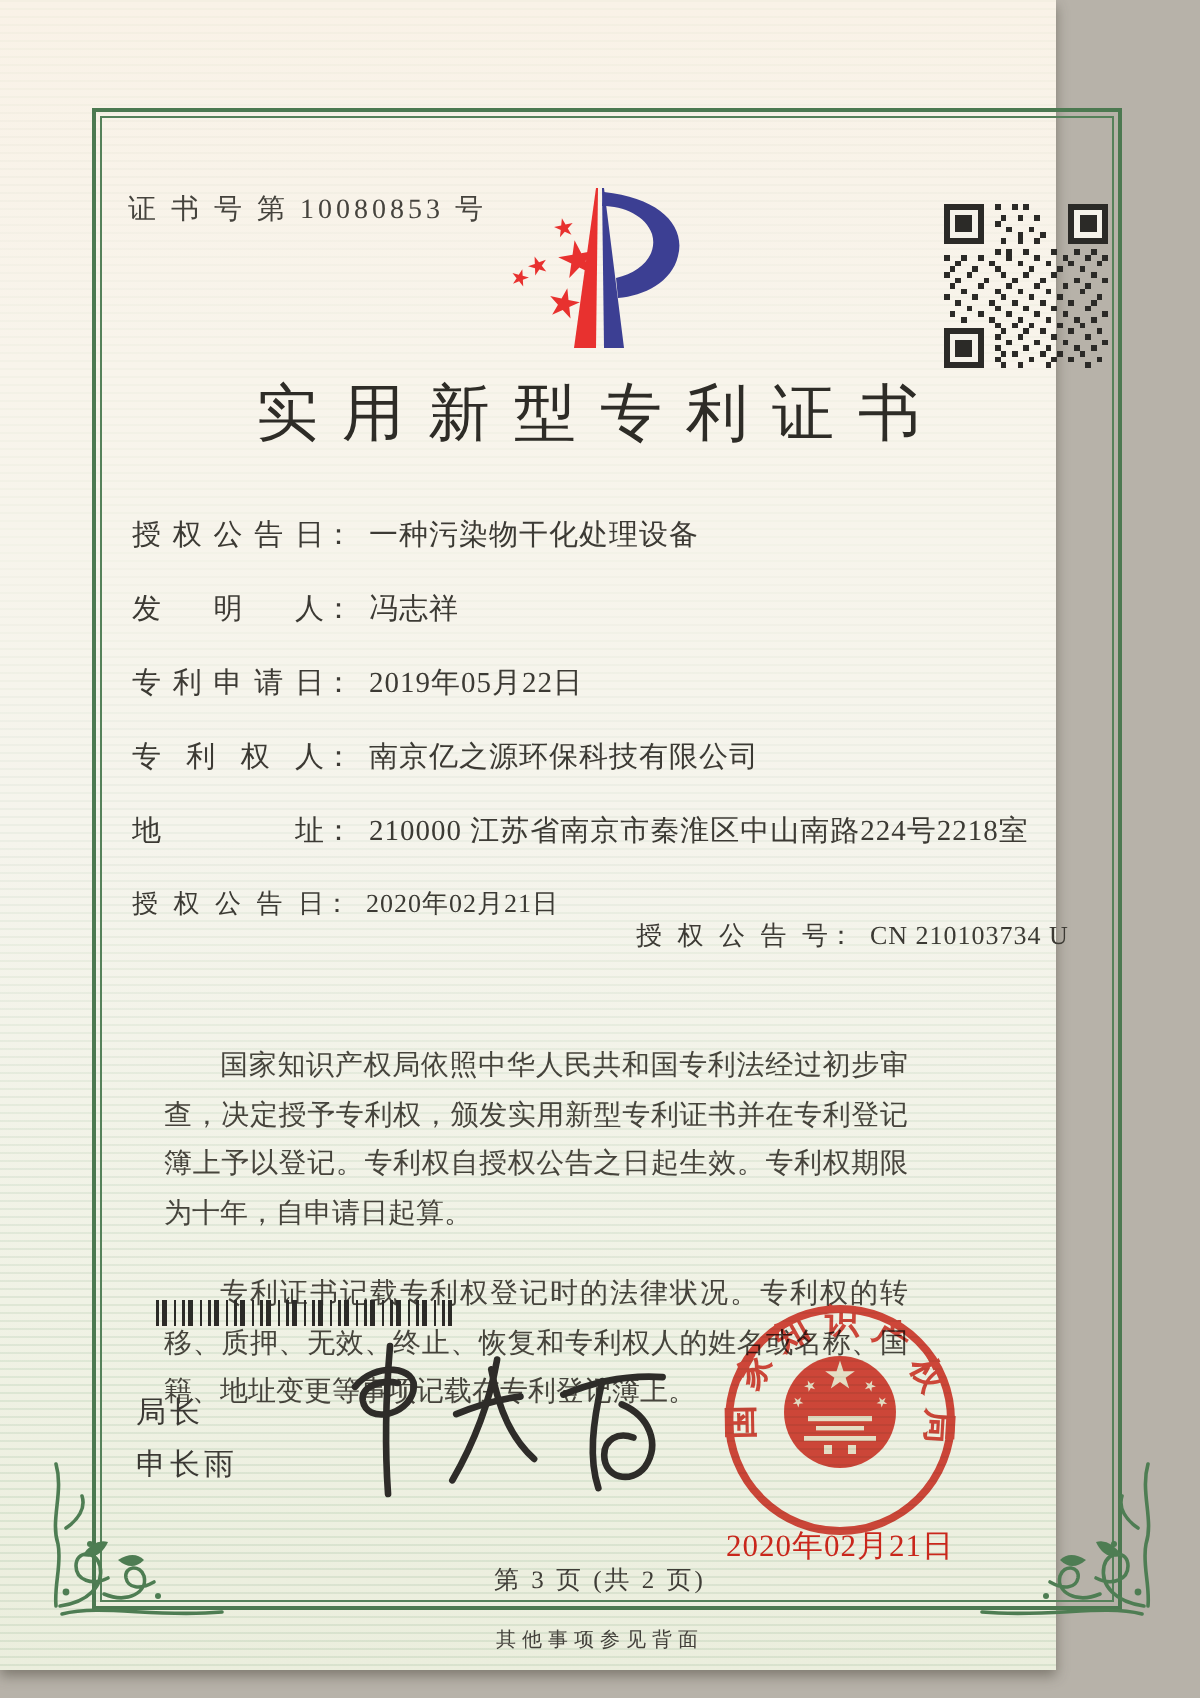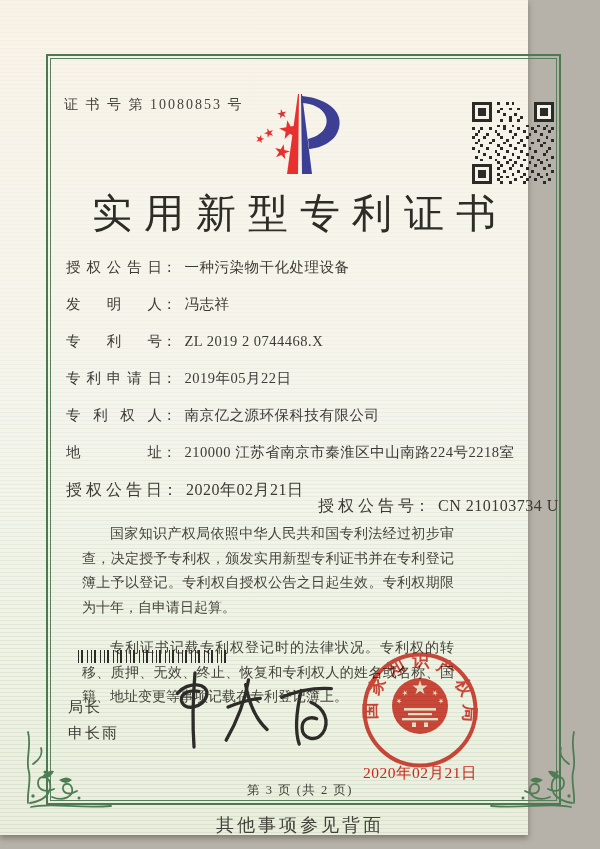--- a/index.html
+++ b/index.html
@@ -27,31 +27,31 @@
     content:"";position:absolute;inset:2px;border:1px solid #55815a;
   }
   .cert-number{
     position:absolute;left:64px;top:96px;
     font-size:14px;letter-spacing:2px;color:#45433d;
   }
   .logo{position:absolute;left:236px;top:84px;width:128px;height:100px;}
   .qr{position:absolute;left:472px;top:102px;width:82px;height:82px;}
   .title{
     position:absolute;left:0;top:186px;width:600px;text-align:center;
-    font-size:40px;letter-spacing:12px;color:#2e2c27;font-weight:500;white-space:nowrap;
+    font-size:31px;letter-spacing:12px;color:#2e2c27;font-weight:500;white-space:nowrap;
   }
   .fields{position:absolute;left:66px;top:258px;right:56px;color:#3c3a34;}
   .row{height:37px;font-size:14.5px;white-space:nowrap;}
   .lab{
     display:inline-block;width:96px;vertical-align:top;
     text-align:justify;text-align-last:justify;-moz-text-align-last:justify;
   }
   .colon{display:inline-block;margin-right:8px;}
   .val{letter-spacing:.5px;}
-  .grant-row{position:relative;height:37px;font-size:16px;white-space:nowrap;}
+  .grant-row{position:relative;height:37px;font-size:13px;white-space:nowrap;}
   .grant-pair2{position:absolute;left:252px;top:0;margin-top:16px;}
   .paras{
     position:absolute;left:66px;top:506px;right:58px;
     font-size:14px;line-height:24.5px;text-align:justify;color:#46443c;
   }
   .paras p{margin:16px;text-indent:2em;}
   .barcode{
     position:absolute;left:78px;top:650px;width:148px;height:13px;
     background:
       repeating-linear-gradient(90deg,#2c2b28 0 1.5px,transparent 1.5px 3px,#2c2b28 3px 5.5px,transparent 5.5px 9px,#2c2b28 9px 10px,transparent 10px 13px);
@@ -69,21 +69,21 @@
   }
   .ornament{position:absolute;width:95px;height:85px;}
   .orn-left{left:21px;top:728px;}
   .orn-right{left:486px;top:728px;transform:scaleX(-1);}
   .page-note{
     position:absolute;left:0;top:782px;width:600px;text-align:center;
     font-size:12.5px;letter-spacing:1.5px;color:#3f3d37;
   }
   .back-note{
     position:absolute;left:0;top:813px;width:600px;text-align:center;
-    font-size:18px;letter-spacing:3px;color:#42403a;
+    font-size:10px;letter-spacing:3px;color:#42403a;
   }
   .defs-hidden{position:absolute;width:0;height:0;overflow:hidden;}
 </style>
 </head>
 <body>
 
 <svg class="defs-hidden" aria-hidden="true">
   <defs>
     <polygon id="star" points="0,-10 2.23,-3.07 9.51,-3.09 3.61,1.17 5.88,8.09 0,3.8 -5.88,8.09 -3.61,1.17 -9.51,-3.09 -2.23,-3.07"></polygon>
   </defs>
@@ -127,23 +127,20 @@
   </svg>
 
   <div class="title">实用新型专利证书</div>
 
   <div class="fields">
     <div class="row">
       <span class="lab">授权公告日</span><span class="colon">：</span><span class="val">一种污染物干化处理设备</span>
     </div>
     <div class="row">
       <span class="lab">发明人</span><span class="colon">：</span><span class="val">冯志祥</span>
-    </div>
-    <div class="row">
-      <span class="lab">专利号</span><span class="colon">：</span><span class="val">ZL 2019 2 0744468.X</span>
     </div>
     <div class="row">
       <span class="lab">专利申请日</span><span class="colon">：</span><span class="val">2019年05月22日</span>
     </div>
     <div class="row">
       <span class="lab">专利权人</span><span class="colon">：</span><span class="val">南京亿之源环保科技有限公司</span>
     </div>
     <div class="row">
       <span class="lab">地址</span><span class="colon">：</span><span class="val">210000 江苏省南京市秦淮区中山南路224号2218室</span>
     </div>

